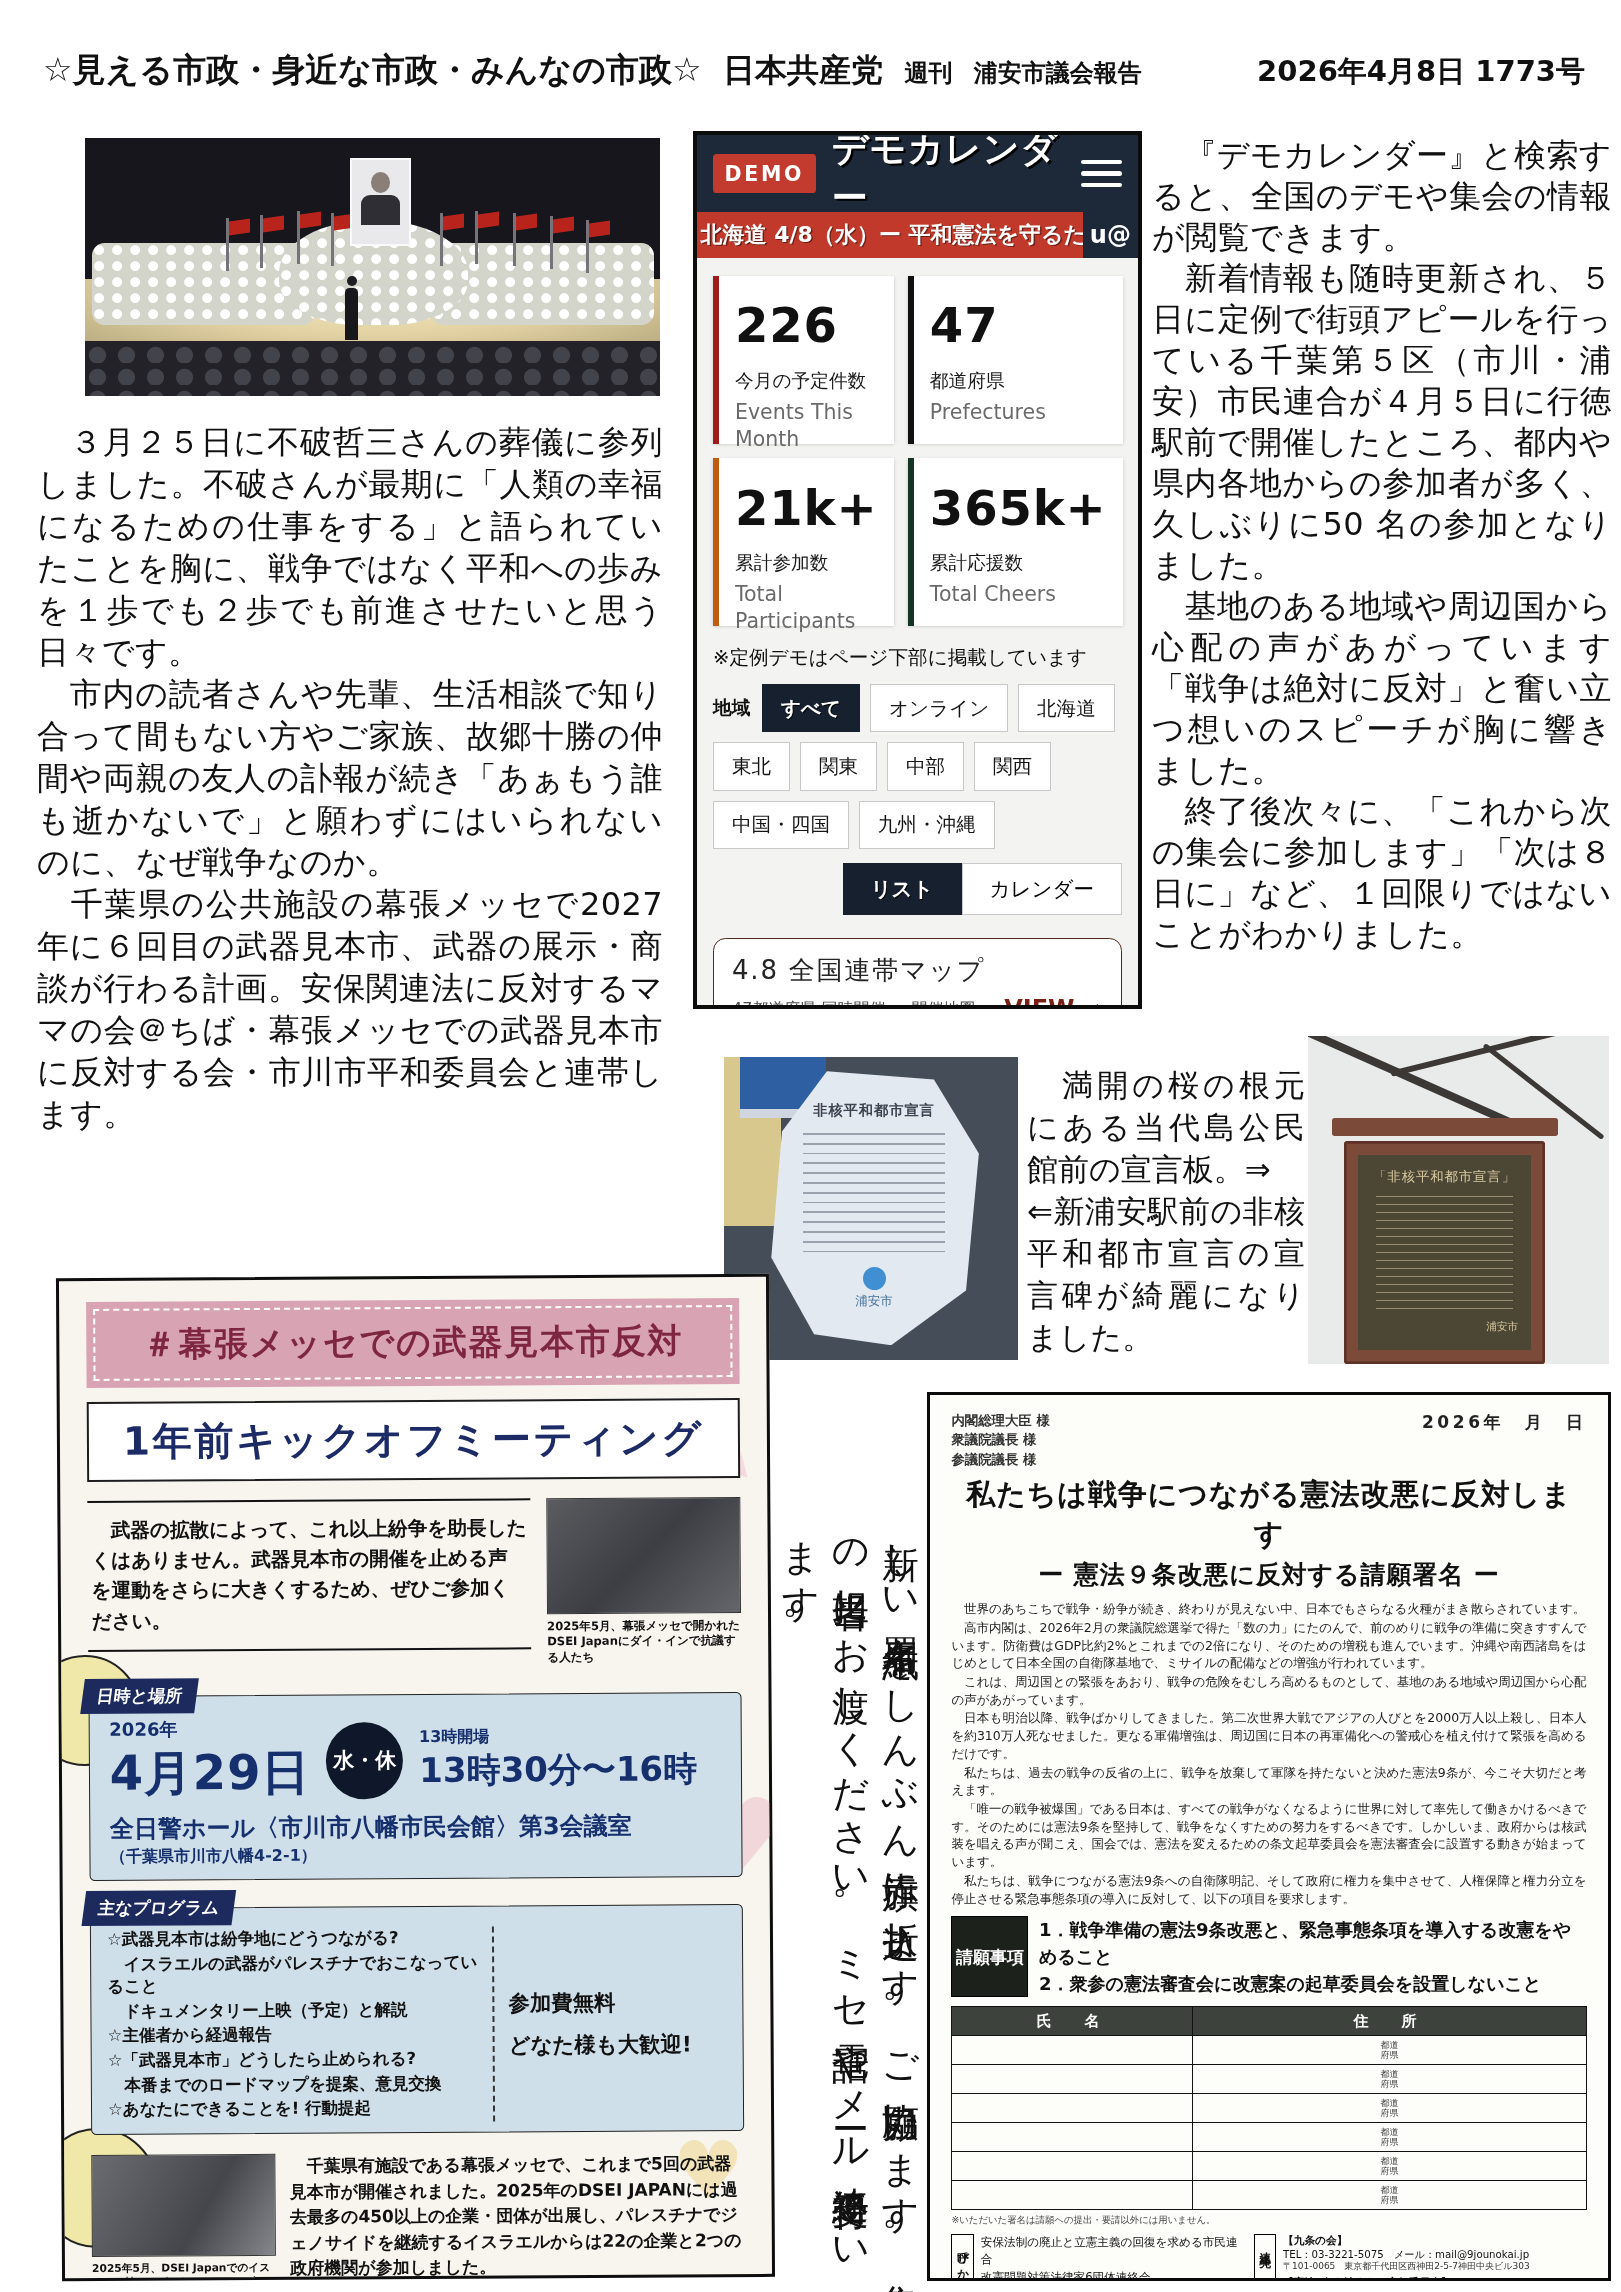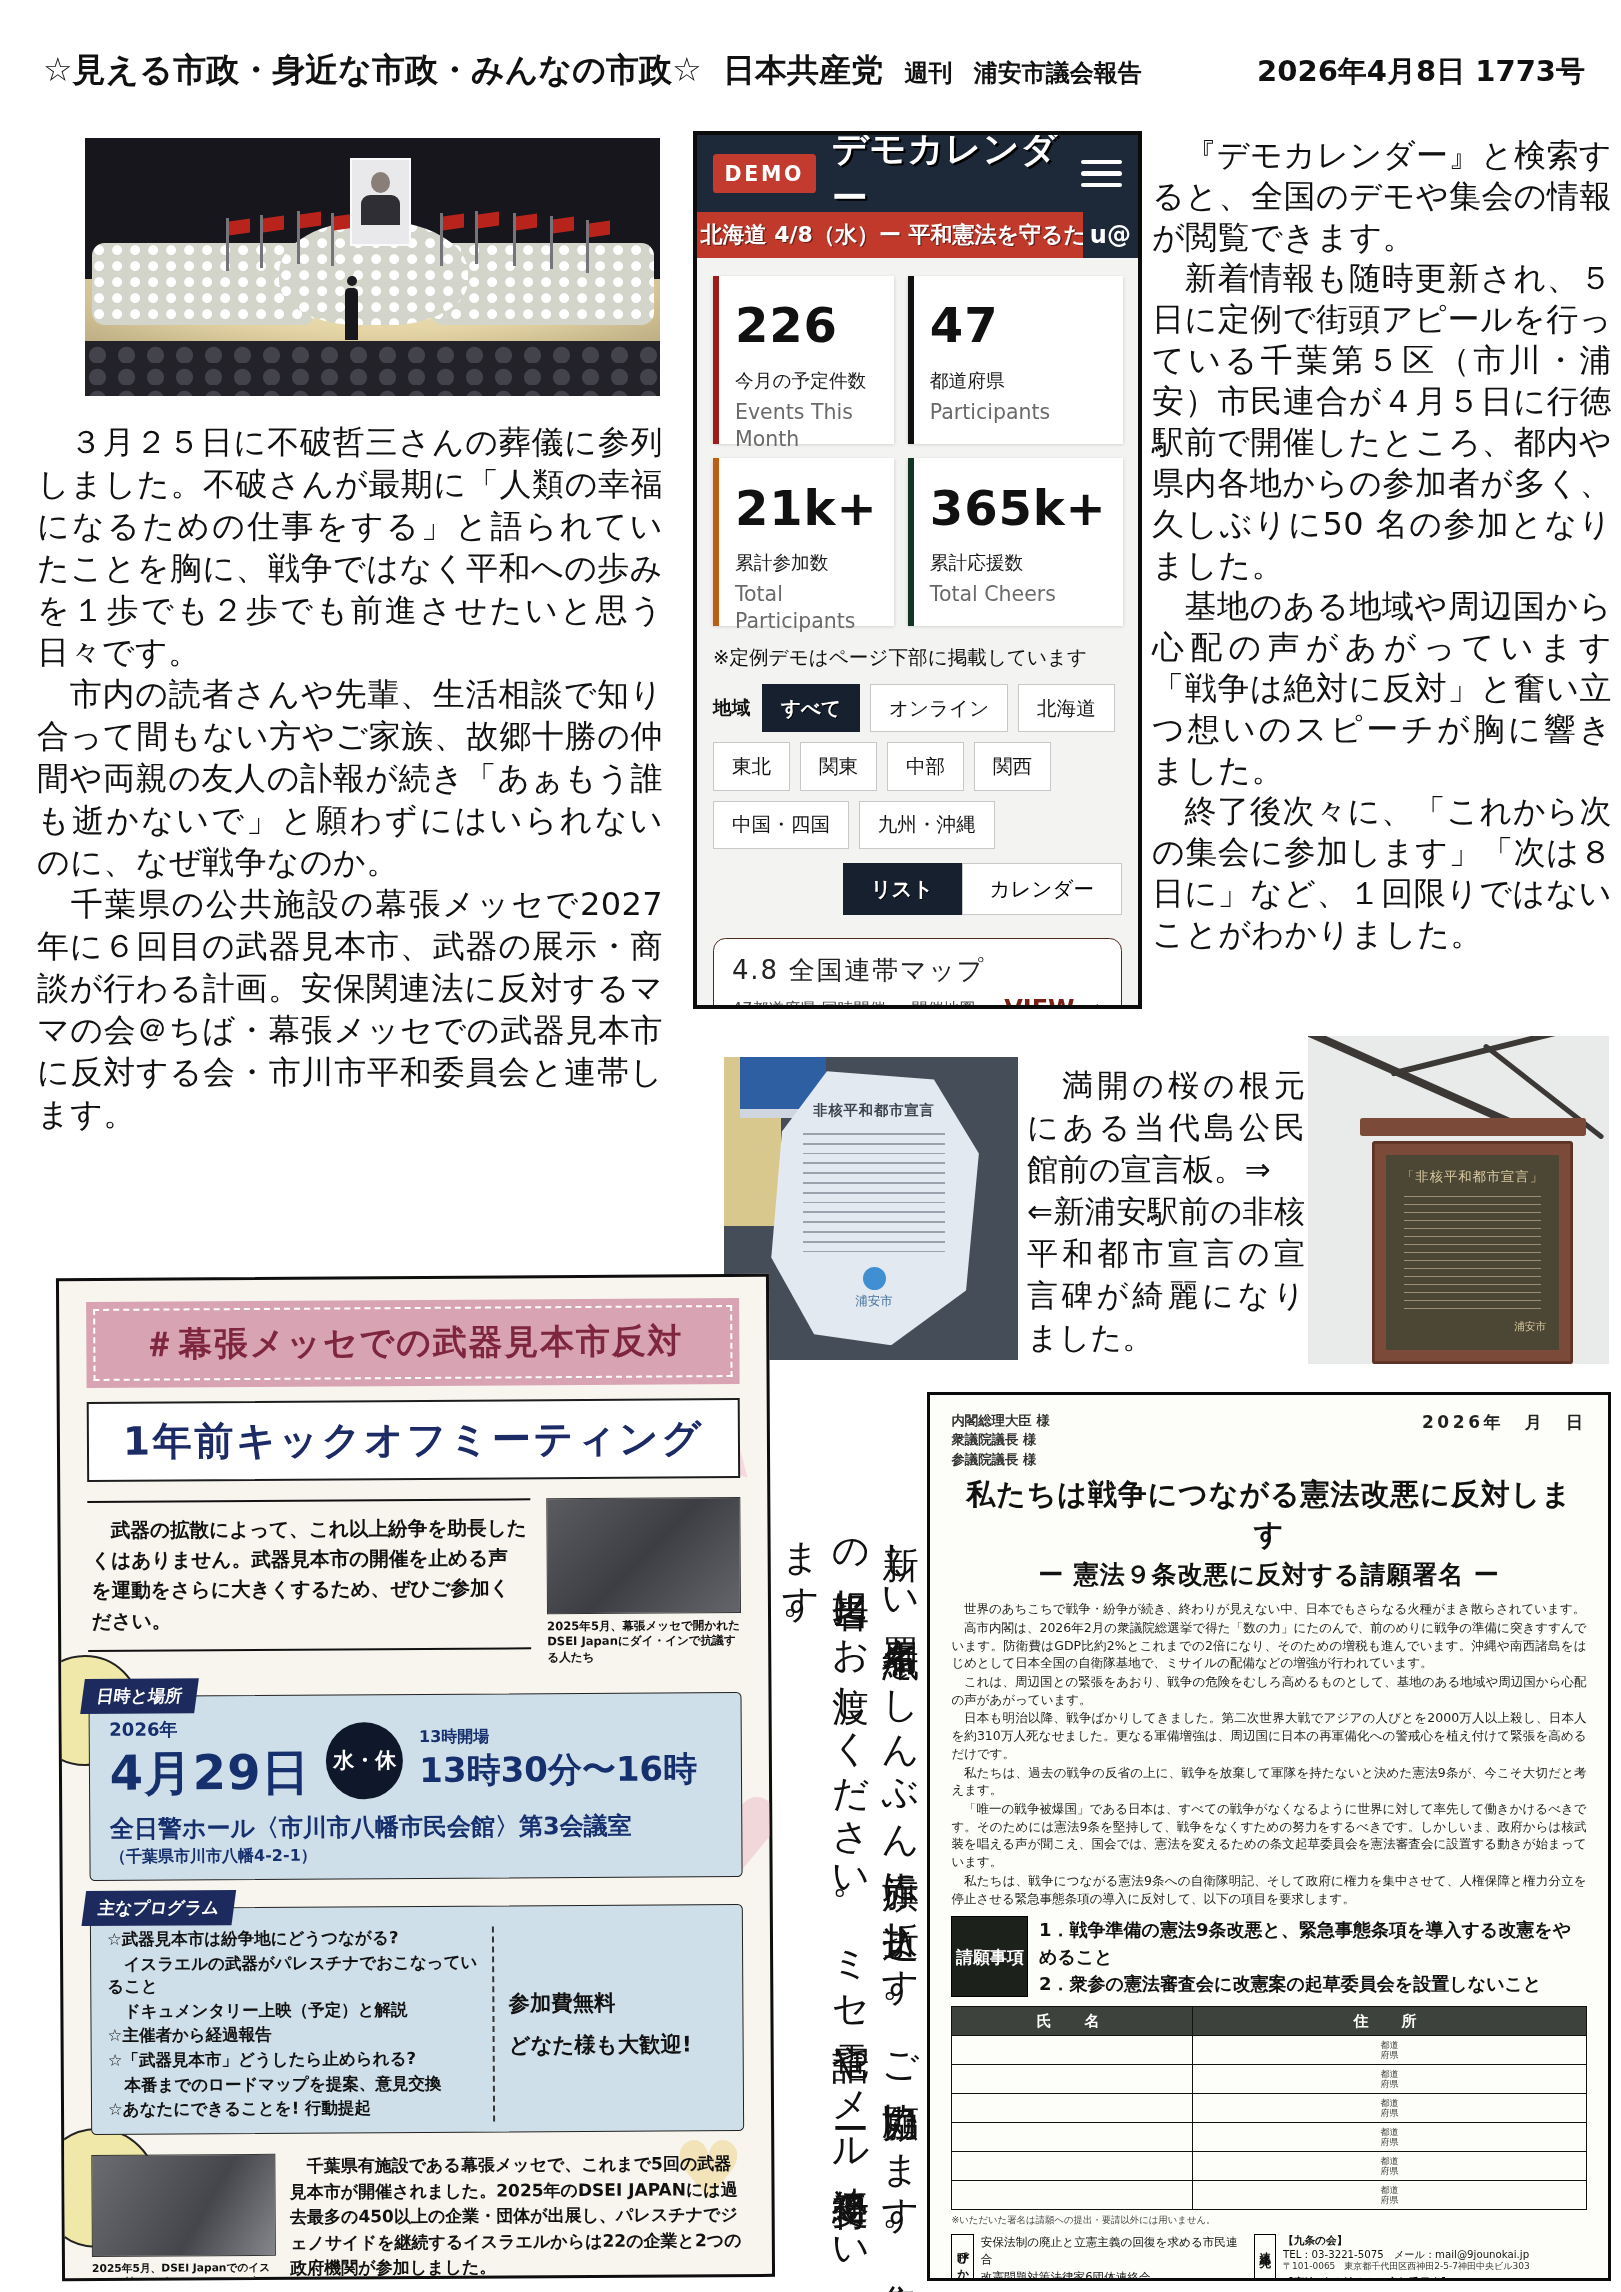--- a/index.html
+++ b/index.html
@@ -83,21 +83,21 @@
             background:repeating-linear-gradient(#9aa2ad 0 1.8px,rgba(0,0,0,0) 1.8px 9.8px);}
   .pm-logo{width:23px;height:23px;border-radius:50%;background:#3f8fd2;margin:9px auto 0;}
   .pm-city{text-align:center;font-size:12.5px;color:#44719c;margin-top:3.6px;}
   .mon-caption{position:absolute;left:1027px;top:1064px;width:278px;font-size:31px;line-height:42px;text-align:justify;}
   .mon-caption p{margin:0;}
   .photo-mon-r{position:absolute;left:1308px;top:1036px;width:301px;height:328px;background:#e9eaea;overflow:hidden;}
   .branch{position:absolute;background:#3b3835;border-radius:3.6px;}
   .b1{left:-18px;top:36px;width:232px;height:8px;transform:rotate(24deg);}
   .b2{left:80px;top:9px;width:214px;height:6.2px;transform:rotate(-14deg);}
   .b3{left:160px;top:53px;width:151px;height:5.3px;transform:rotate(38deg);}
-  .board{position:absolute;left:64px;top:105px;width:201px;height:223px;background:#7c4a38;border-radius:3.6px;
+  .board{position:absolute;left:36px;top:105px;width:201px;height:223px;background:#7c4a38;border-radius:3.6px;
          box-shadow:0 0 0 2.7px #5e3327 inset;}
   .board::before{content:"";position:absolute;left:-12.5px;top:-23px;width:226px;height:18px;background:#7c4a38;border-radius:2.7px;}
   .plaque{position:absolute;left:14.3px;top:14.3px;right:14.3px;bottom:14.3px;background:#4c4634;}
   .plaque-title{text-align:center;font-size:13.4px;color:#d9caa2;margin-top:12.5px;letter-spacing:0.9px;}
   .plaque-lines{width:80%;height:116px;margin:10.7px auto 0;
             background:repeating-linear-gradient(rgba(217,202,162,.55) 0 1.3px,rgba(0,0,0,0) 1.3px 8px);}
   .plaque-city{text-align:right;font-size:10.7px;color:#d9caa2;margin:7.1px 12.5px 0 0;}
   
   .flyer{position:absolute;left:59px;top:1276px;width:713px;height:1003px;border:3.6px solid #0e0e0e;
          background:#f8f5ee;box-sizing:border-box;overflow:hidden;transform:rotate(-.35deg);}
@@ -238,21 +238,21 @@
     <div class="app-body">
       <div class="stats">
         <div class="stat s0">
           <div class="v">226</div>
           <div class="jp">今月の予定件数</div>
           <div class="en">Events This Month</div>
         </div>
         <div class="stat s1">
           <div class="v">47</div>
           <div class="jp">都道府県</div>
-          <div class="en">Participants</div>
+          <div class="en">Prefectures</div>
         </div>
         <div class="stat s2">
           <div class="v">21k+</div>
           <div class="jp">累計参加数</div>
           <div class="en">Total Participants</div>
         </div>
         <div class="stat s3">
           <div class="v">365k+</div>
           <div class="jp">累計応援数</div>
           <div class="en">Total Cheers</div>

